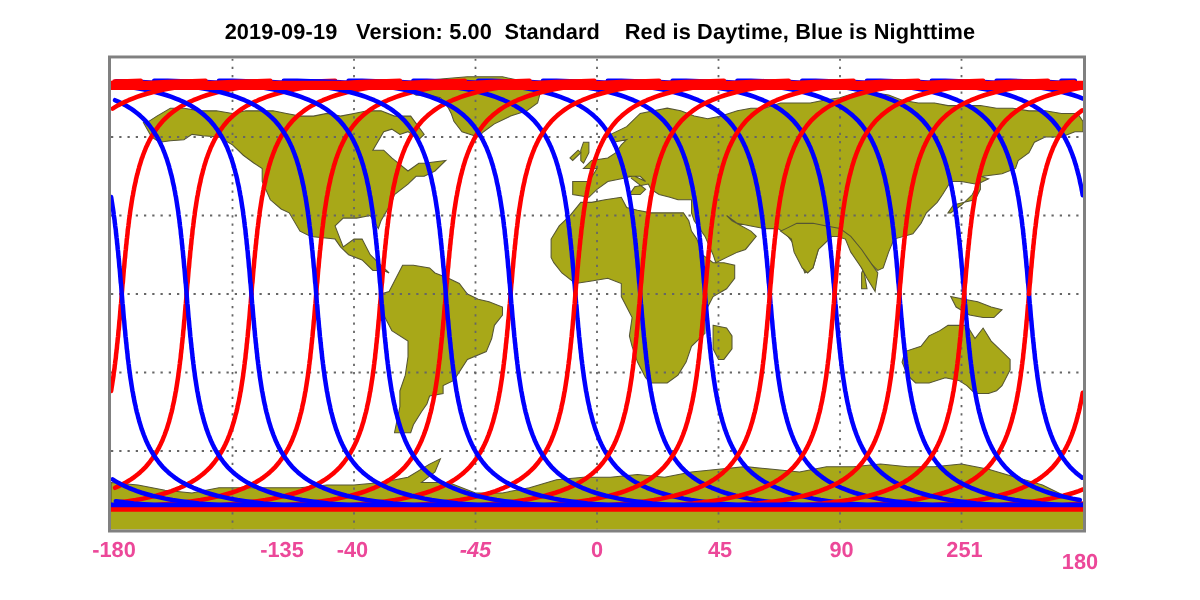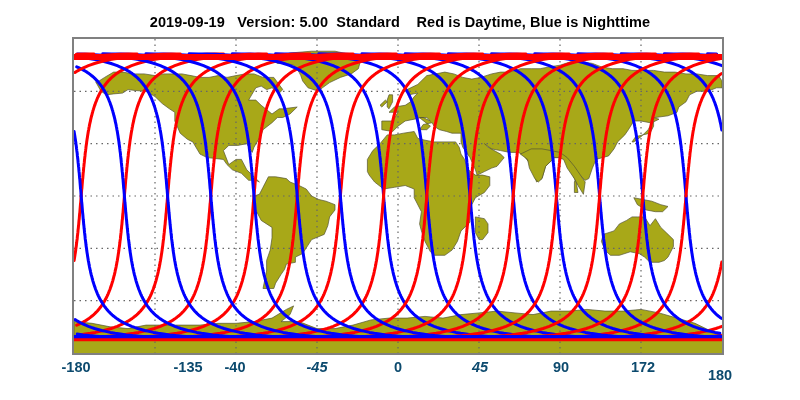--- a/index.html
+++ b/index.html
@@ -23,21 +23,21 @@
     left:72px;top:37px;width:652px;height:318px;
     box-sizing:border-box;
     border:2px solid #808080;
     background:#ffffff;
     overflow:hidden;
   }
   #map-svg{position:absolute;left:0;top:0;}
   .ytick-wrap{position:absolute;left:0;top:0;width:800px;height:400px;}
   .xtick{
     position:absolute;
-    font-size:14.5px;font-weight:bold;color:#0c4a6e;
+    font-size:14.5px;font-weight:bold;color:#ec4899;
     text-align:right;
     transform:translateX(-50%);
     white-space:nowrap;
   }
 </style>
 </head>
 <body>
 
 <div id="root">
 
@@ -52,23 +52,23 @@
     
     
   </div>
 
   <div>
     <div class="xtick" style="left:76px;top:359px;">-180</div>
     <div class="xtick" style="left:154px;top:359px;margin-left:34px;">-135</div>
     <div class="xtick" style="left:235px;top:359px;">-40</div>
     <div class="xtick" style="left:317px;top:359px;font-style:italic;">-45</div>
     <div class="xtick" style="left:398px;top:359px;">0</div>
-    <div class="xtick" style="left:480px;top:359px;font-style:italic;">45</div>
+    <div class="xtick" style="left:480px;top:359px;">45</div>
     <div class="xtick" style="left:561px;top:359px;">90</div>
-    <div class="xtick" style="left:643px;top:359px;">172</div>
+    <div class="xtick" style="left:643px;top:359px;">251</div>
     <div class="xtick" style="left:720px;top:367px;">180</div>
   </div>
 
   <div id="plot-frame">
     <svg id="map-svg" width="648" height="314" viewBox="0 0 648 314">
       <rect x="0" y="0" width="648" height="314" fill="#ffffff"></rect>
       <g id="landmasses">
           <polygon points="21.6,42.7 27.0,52.3 32.4,55.8 39.6,54.9 48.6,54.1 54.0,50.6 61.2,51.5 72.0,52.3 81.0,57.6 88.2,64.5 95.4,69.8 100.8,73.3 100.8,82.0 106.2,94.2 113.4,100.3 118.8,102.9 126.0,115.1 133.2,118.6 149.4,120.4 153.0,125.6 158.4,130.8 167.4,134.3 174.6,141.3 181.8,141.3 185.4,143.0 178.2,136.1 172.8,130.8 167.4,120.4 162.0,120.4 154.8,125.6 149.4,111.6 154.8,106.4 163.8,106.4 172.8,104.7 178.2,113.4 180.0,108.2 187.2,95.9 189.0,90.7 198.0,83.7 203.4,78.5 208.8,78.5 216.0,75.0 223.2,68.0 208.8,69.8 205.2,69.8 198.0,75.0 187.2,66.3 181.8,61.1 174.6,61.1 181.8,48.8 187.2,47.1 192.6,50.6 198.0,48.8 205.2,54.1 208.8,50.6 199.8,38.4 189.0,38.4 180.0,34.9 171.0,34.9 162.0,36.6 153.0,38.4 144.0,36.6 135.0,38.4 126.0,38.4 117.0,36.6 108.0,34.9 99.0,34.9 90.0,34.9 81.0,36.6 70.2,34.9 59.4,34.9 48.6,33.1 39.6,33.1 30.6,38.4 25.2,41.9 21.6,42.7" fill="#A8A818" stroke="#555533" stroke-width="0.7"></polygon>
           <polygon points="244.8,52.3 234.0,48.8 228.6,41.9 226.8,36.6 225.0,33.1 219.6,26.2 212.4,24.4 203.4,24.4 198.0,20.9 203.4,17.4 216.0,14.0 237.6,12.2 261.0,12.2 277.2,15.7 286.2,22.7 284.4,29.7 277.2,34.9 266.4,38.4 255.6,43.6 248.4,48.8 244.8,52.3" fill="#A8A818" stroke="#555533" stroke-width="0.7"></polygon>
           <polygon points="178.2,164.0 180.0,157.0 185.4,155.3 189.0,148.3 194.4,137.8 201.6,137.8 212.4,139.6 216.0,143.0 225.0,146.5 232.2,150.0 237.6,157.0 244.8,160.5 252.0,162.2 261.0,165.7 261.0,171.0 255.6,177.9 253.8,186.7 250.2,195.4 237.6,200.6 228.6,214.6 221.4,218.1 221.4,223.3 212.4,225.0 210.6,230.3 207.0,235.5 201.6,244.2 199.8,249.5 189.0,249.5 190.8,240.7 192.6,232.0 192.6,221.5 196.2,211.1 198.0,198.9 198.0,188.4 187.2,181.4 181.8,171.0 178.2,164.0" fill="#A8A818" stroke="#555533" stroke-width="0.7"></polygon>

